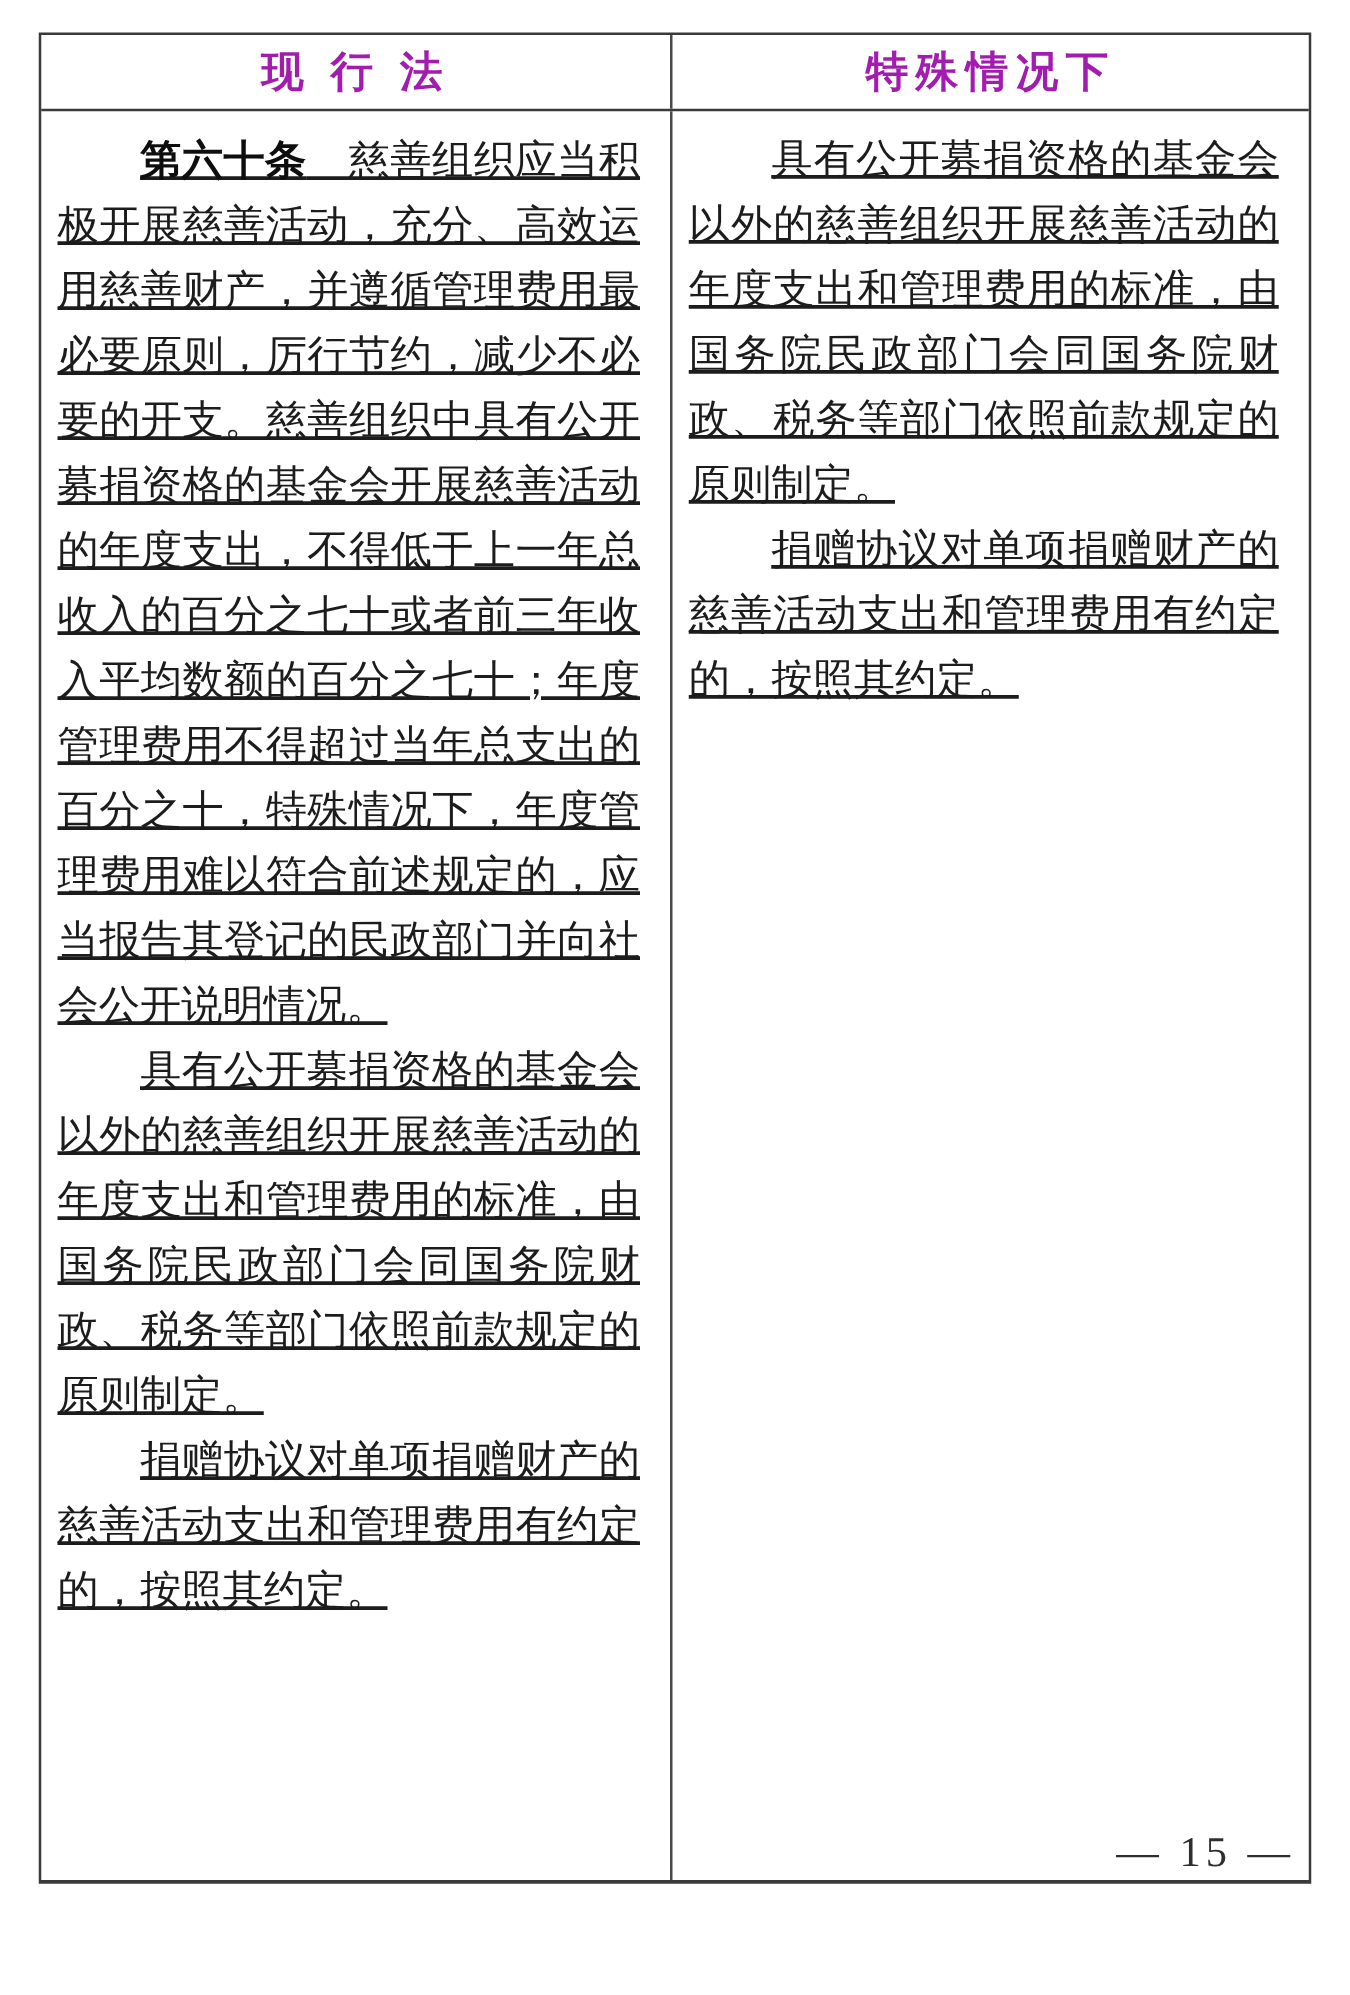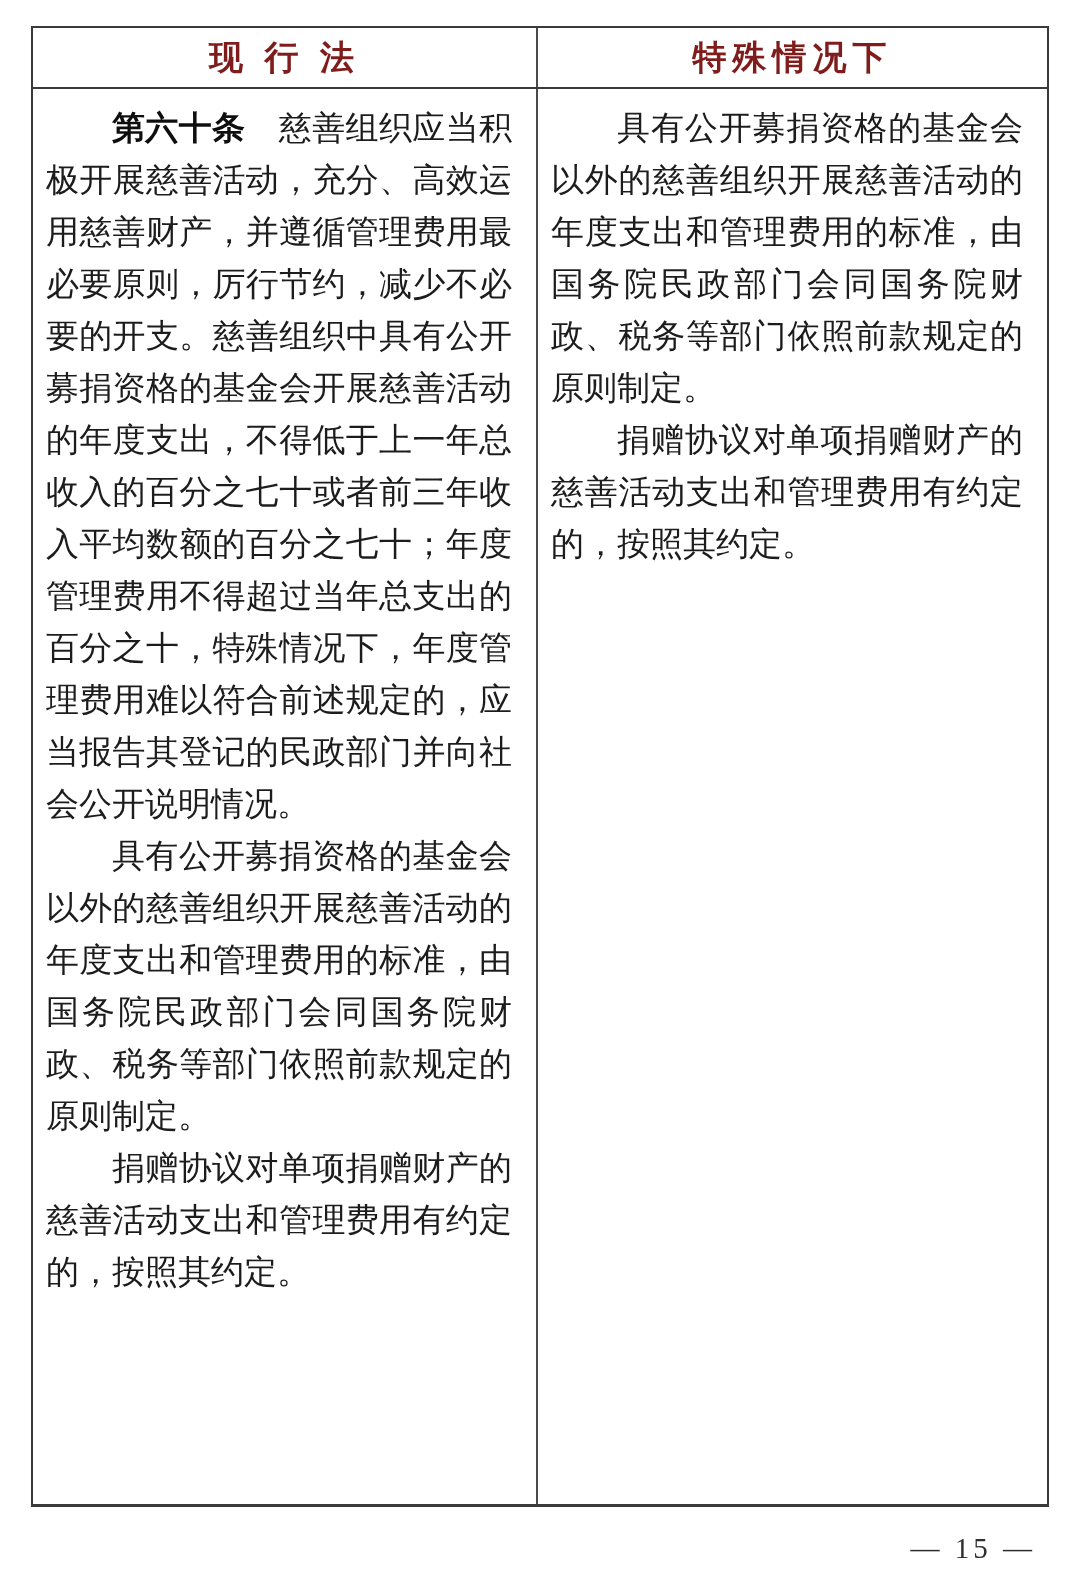--- a/index.html
+++ b/index.html
@@ -36,58 +36,59 @@
   }
   .header-cell {
     display: flex;
     align-items: center;
     justify-content: center;
     box-sizing: border-box;
     font-family: "Liberation Sans", sans-serif;
     font-weight: bold;
     font-size: 34px;
     letter-spacing: 6px;
-    color: #7f1d1d;
+    color: #a21caf;
   }
   .cell-left {
     width: 505px;
     border-right: 2px solid #4a4a4a;
     box-sizing: border-box;
   }
   .cell-right { flex: 1; }
   .body-row {
     display: flex;
     height: calc(100% - 61px);
   }
   .body-cell {
     box-sizing: border-box;
     padding: 13px 24px 0 13px;
     overflow: hidden;
+    text-decoration: underline;
   }
   .para {
     margin: 0;
     text-indent: 2em;
     font-size: 33px;
     line-height: 52px;
     text-align: justify;
     text-justify: inter-character;
     font-family: "Liberation Serif", serif;
     color: #1c1c1c;
   }
   .seg-bold {
     font-weight: bold;
     font-family: "Liberation Sans", sans-serif;
     color: #0e0e0e;
   }
   .page-number {
     position: absolute;
-    top: 1532px;
+    top: 1464px;
     right: 44px;
     font-family: "Liberation Serif", serif;
-    font-size: 29px;
+    font-size: 34px;
     letter-spacing: 4px;
     color: #2e2e2e;
     white-space: nowrap;
   }
 </style>
 </head>
 <body>
 
 <div class="law-table">
   <div class="header-row">

